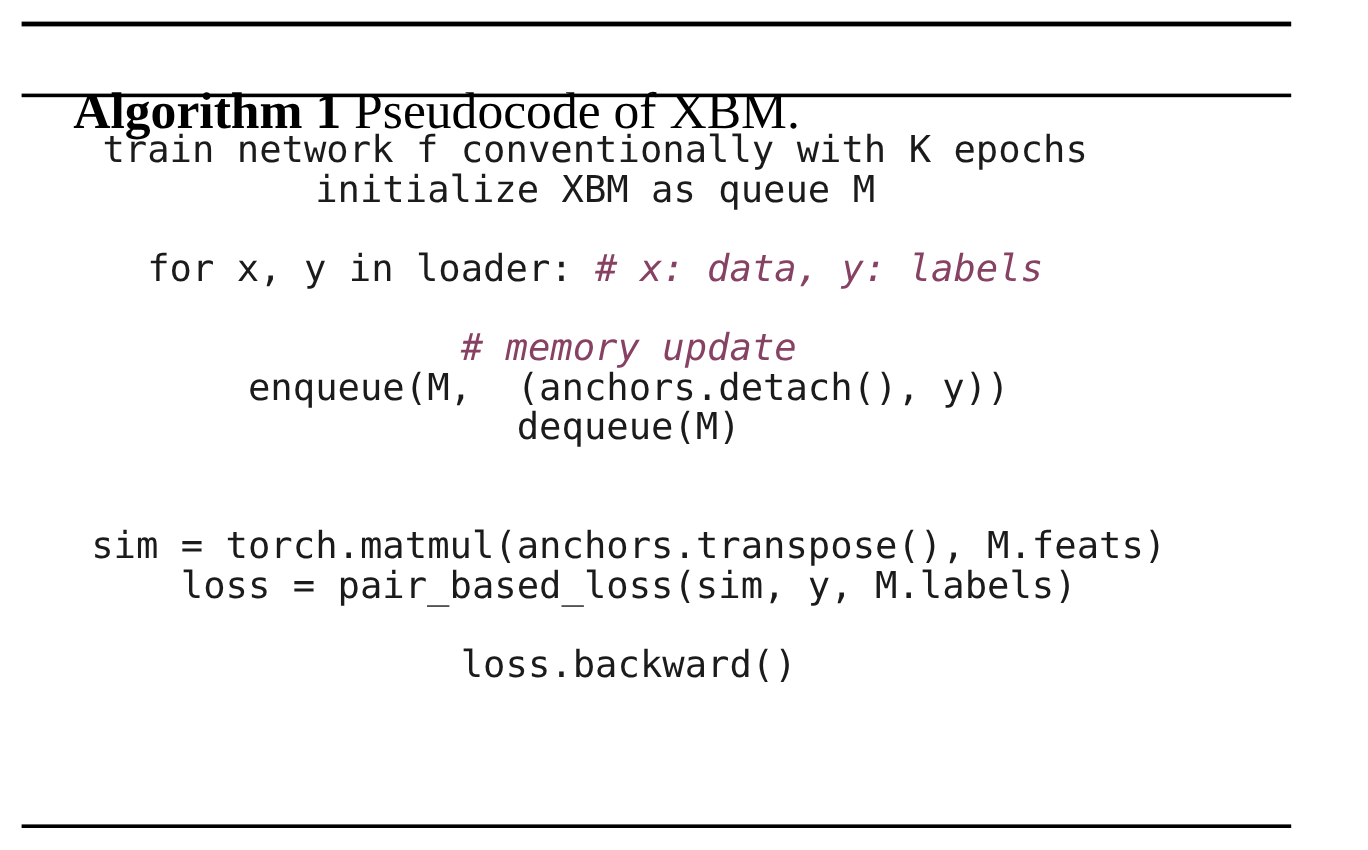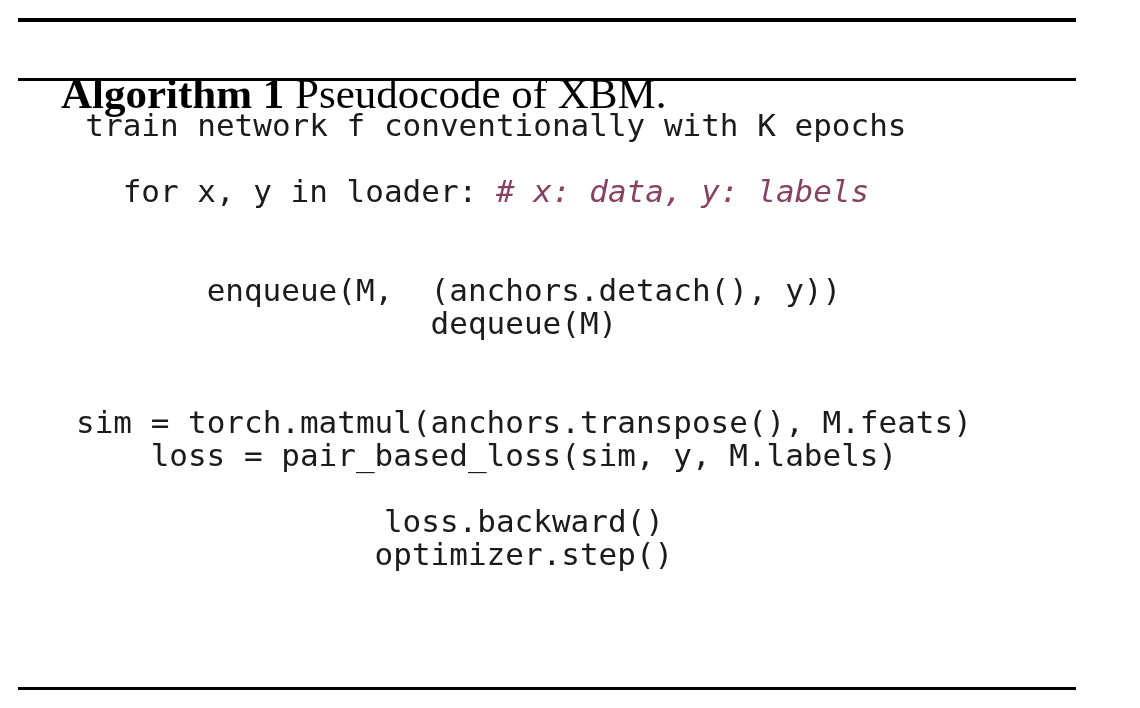--- a/index.html
+++ b/index.html
@@ -61,29 +61,29 @@
   <div class="rule rule-top"></div>
 
   <div class="algo-header">
     <span class="algo-label">Algorithm 1</span><span class="algo-title"> Pseudocode of XBM.</span>
   </div>
 
   <div class="rule rule-mid"></div>
 
   <div class="code-block">
       <div class="code-line"><span class="seg-code">train network f conventionally with K epochs</span></div>
+      <div class="code-line"><span class="seg-code">initialize XBM as queue M</span></div>
       <div class="code-line"></div>
       <div class="code-line"><span class="seg-code">for x, y in loader: </span><span class="seg-comment"># x: data, y: labels</span></div>
       <div class="code-line"></div>
-      <div class="code-line"><span class="seg-code">   </span></div>
+      <div class="code-line"><span class="seg-code">   </span><span class="seg-comment"># memory update</span></div>
       <div class="code-line"><span class="seg-code">   enqueue(M,  (anchors.detach(), y))</span></div>
       <div class="code-line"><span class="seg-code">   dequeue(M)</span></div>
       <div class="code-line"></div>
       <div class="code-line"><span class="seg-code">   </span></div>
       <div class="code-line"><span class="seg-code">   sim = torch.matmul(anchors.transpose(), M.feats)</span></div>
       <div class="code-line"><span class="seg-code">   loss = pair_based_loss(sim, y, M.labels)</span></div>
       <div class="code-line"></div>
       <div class="code-line"><span class="seg-code">   loss.backward()</span></div>
-      <div class="code-line"><span class="seg-code">   optimizer.step()</span></div>
     </div>
 
   <div class="rule rule-bottom"></div>
 </div>
 
 </body></html>

